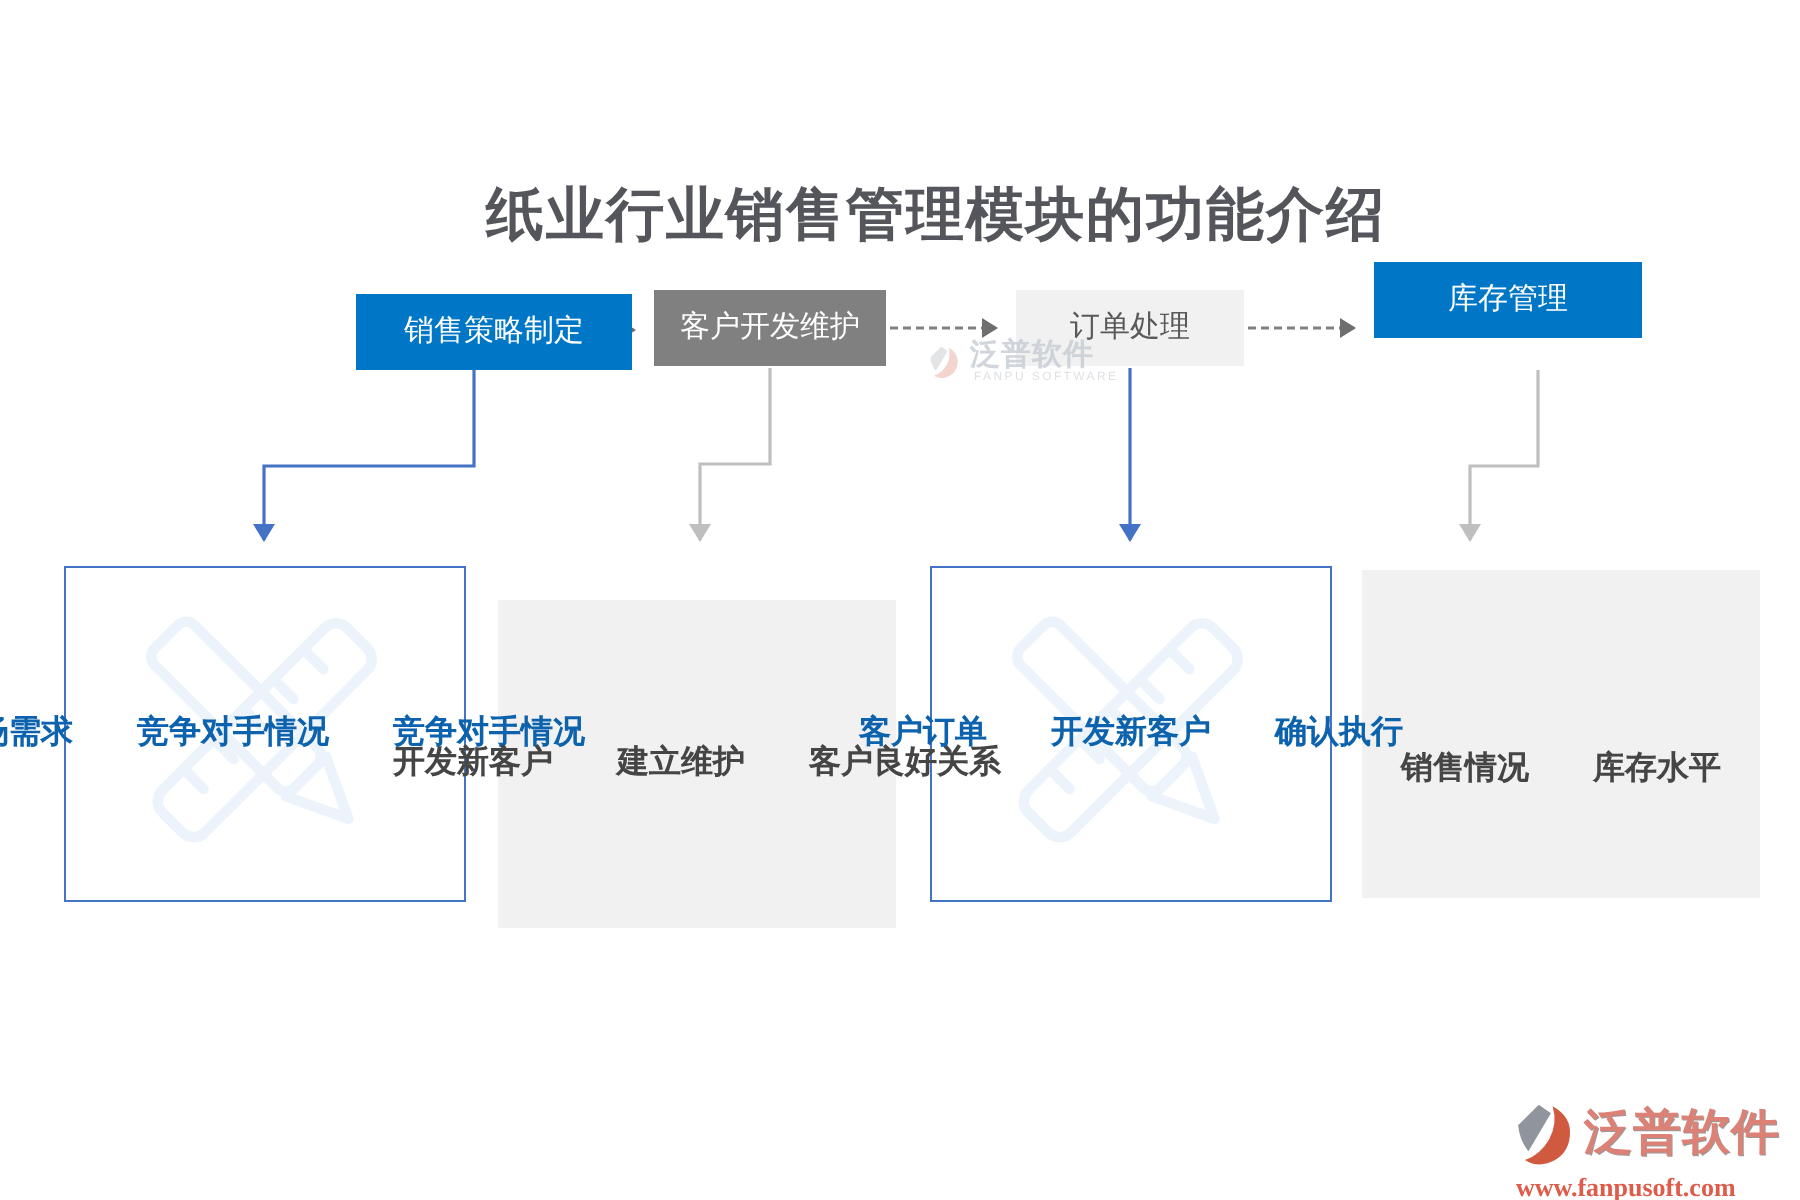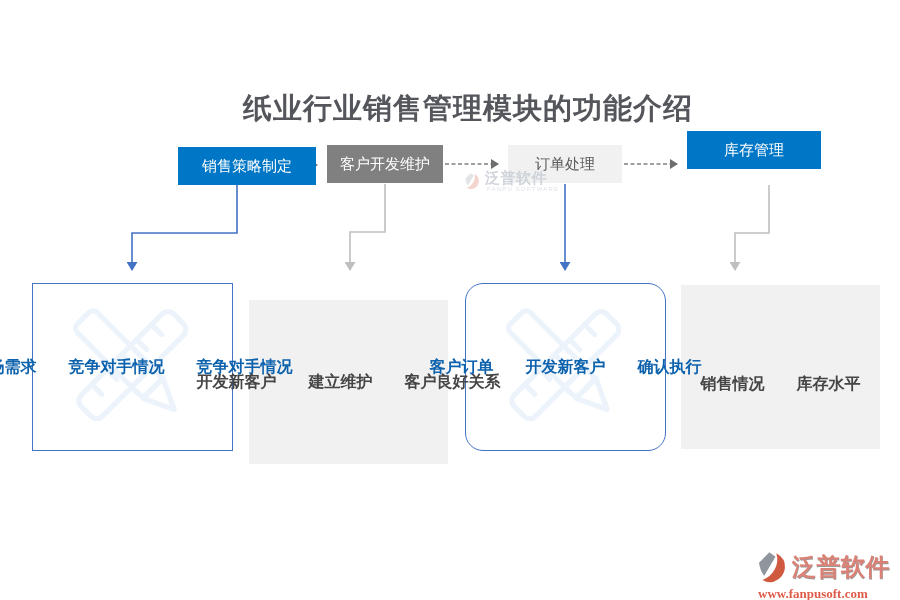--- a/index.html
+++ b/index.html
@@ -39,21 +39,21 @@
   .detail-outlined {
     background: #ffffff; border: 1.5px solid var(--connector-blue, #4472C4);
   }
   .detail-filled { background: var(--node-light, #F1F1F1); }
   .detail-box .item {
     position: relative; z-index: 1; display: block; height: 20px;
     line-height: 20px; font-size: 16px; font-weight: bold; white-space: nowrap;
   }
   .detail-outlined .item { color: var(--detail-text-blue, #0D62AD); }
   .detail-filled .item   { color: var(--detail-text-dark, #454545); }
-  .detail-box.two-items { padding-top: 36px; font-family: Liberation Mono, monospace; }
+  .detail-box.two-items { padding-top: 36px; }
 
   .tools-watermark {
     position: absolute; left: 50%; top: 50%;
     transform: translate(-50%, -50%); z-index: 0; opacity: 0.55;
   }
 
   
   .wm-center {
     position: absolute; left: 462px; top: 170px;
     display: flex; align-items: flex-start; opacity: 0.85;
@@ -161,21 +161,21 @@
     <span class="item">竞争对手情况</span>
     <span class="item">竞争对手情况</span>
   </div>
 
   <div class="detail-box detail-filled" style="left:249px; top:300px; width:199px; height:164px;">
     <span class="item">开发新客户</span>
     <span class="item">建立维护</span>
     <span class="item">客户良好关系</span>
   </div>
 
-  <div class="detail-box detail-outlined" style="left:465px; top:283px; width:201px; height:168px;border-radius:18px;">
+  <div class="detail-box detail-outlined" style="left:465px; top:283px; width:201px; height:168px;">
     <svg class="tools-watermark" width="150" height="150" viewBox="0 0 170 170">
       <g fill="none" stroke="#DDEBF9" stroke-width="6" stroke-linejoin="round" stroke-linecap="round">
         <g transform="rotate(45 85 85)">
           <rect x="66" y="10" width="34" height="148" rx="9"></rect>
           <line x1="66" y1="36" x2="82" y2="36"></line>
           <line x1="66" y1="60" x2="82" y2="60"></line>
           <line x1="66" y1="84" x2="82" y2="84"></line>
           <line x1="66" y1="108" x2="82" y2="108"></line>
           <line x1="66" y1="132" x2="82" y2="132"></line>
         </g>

